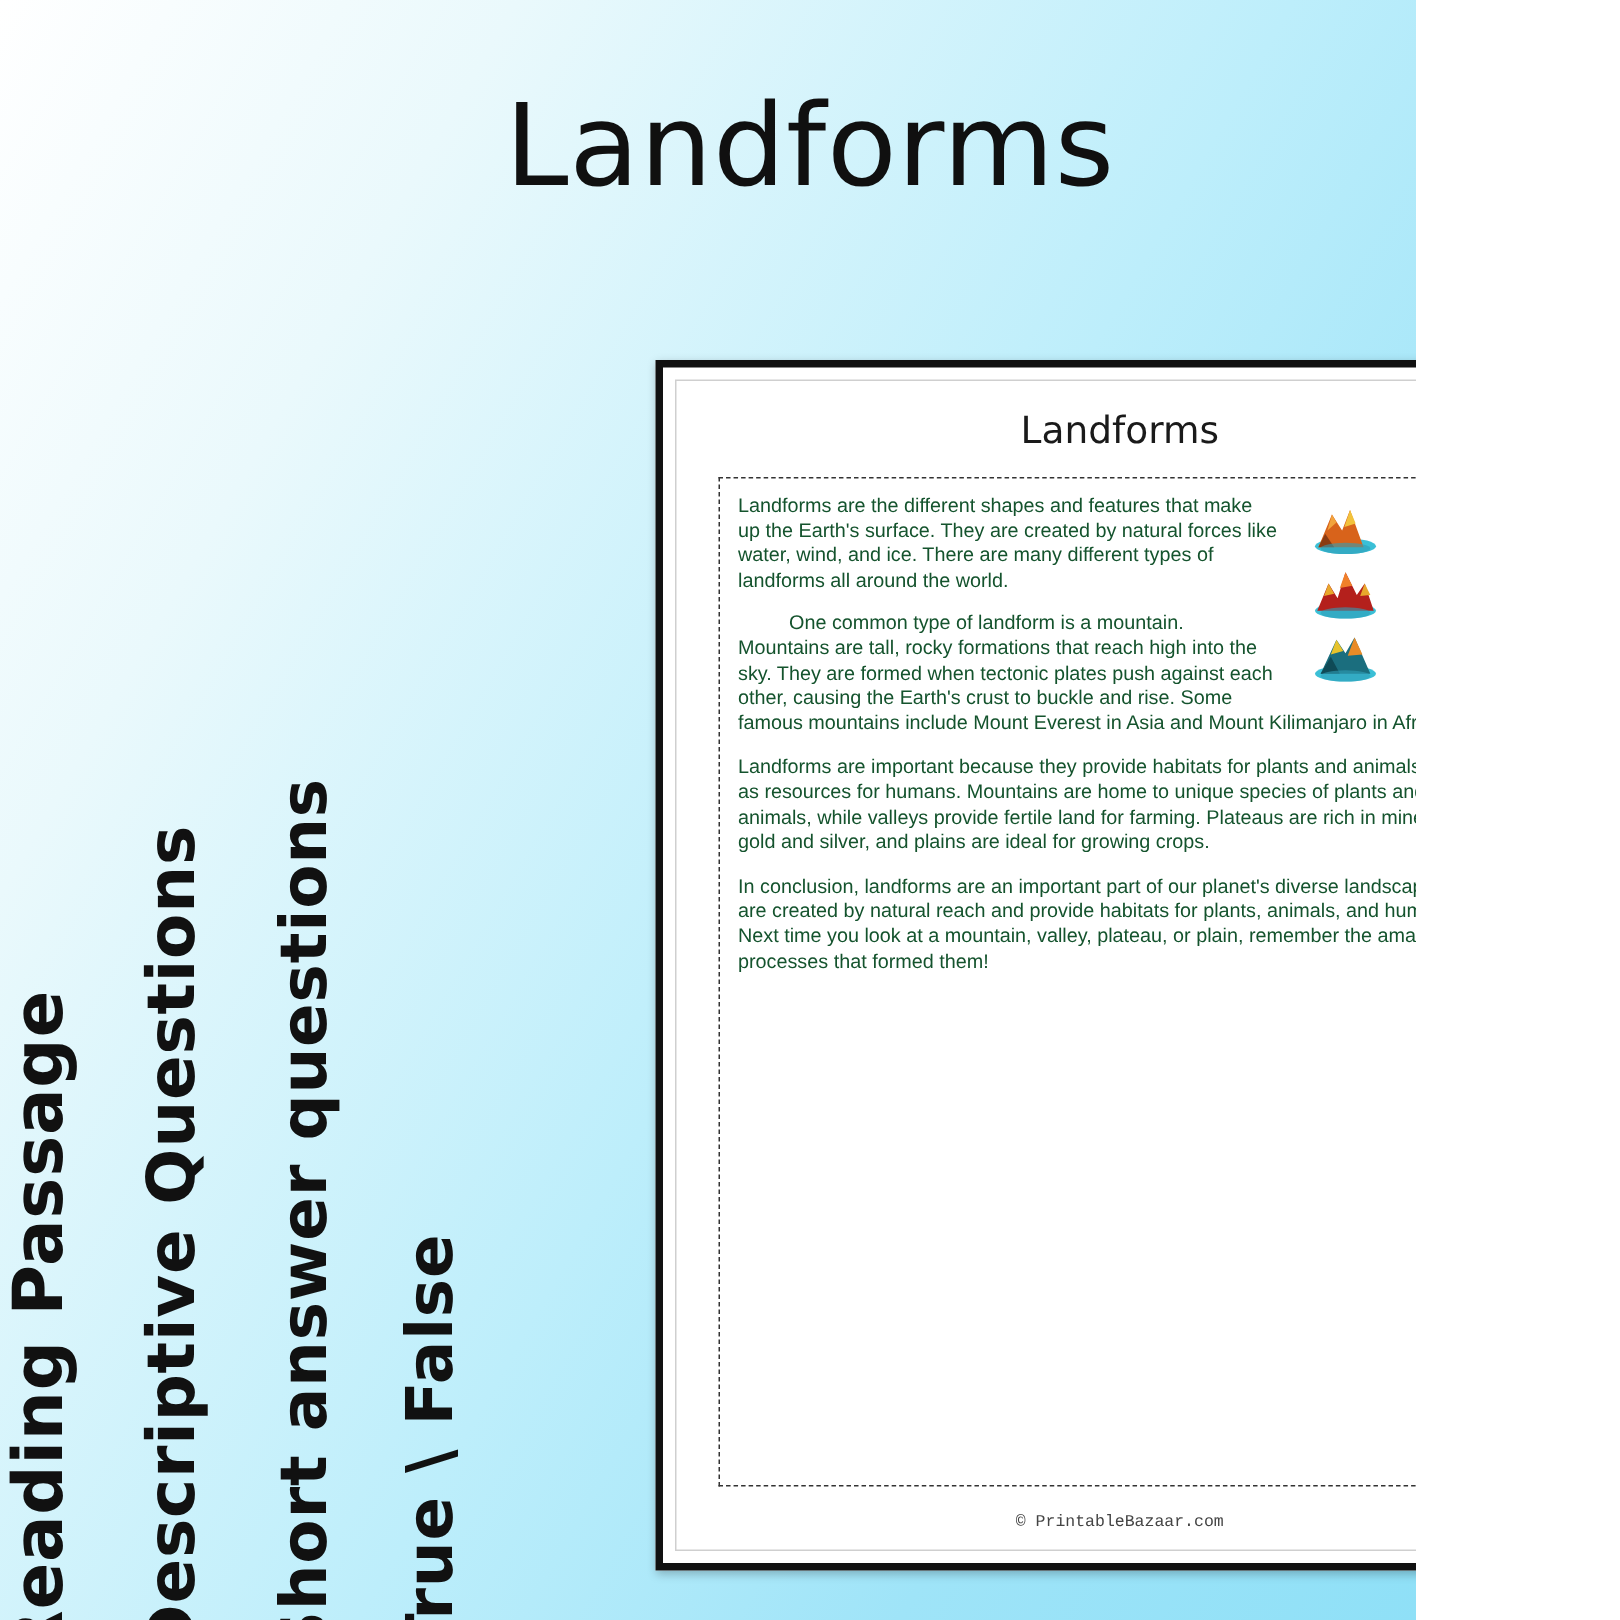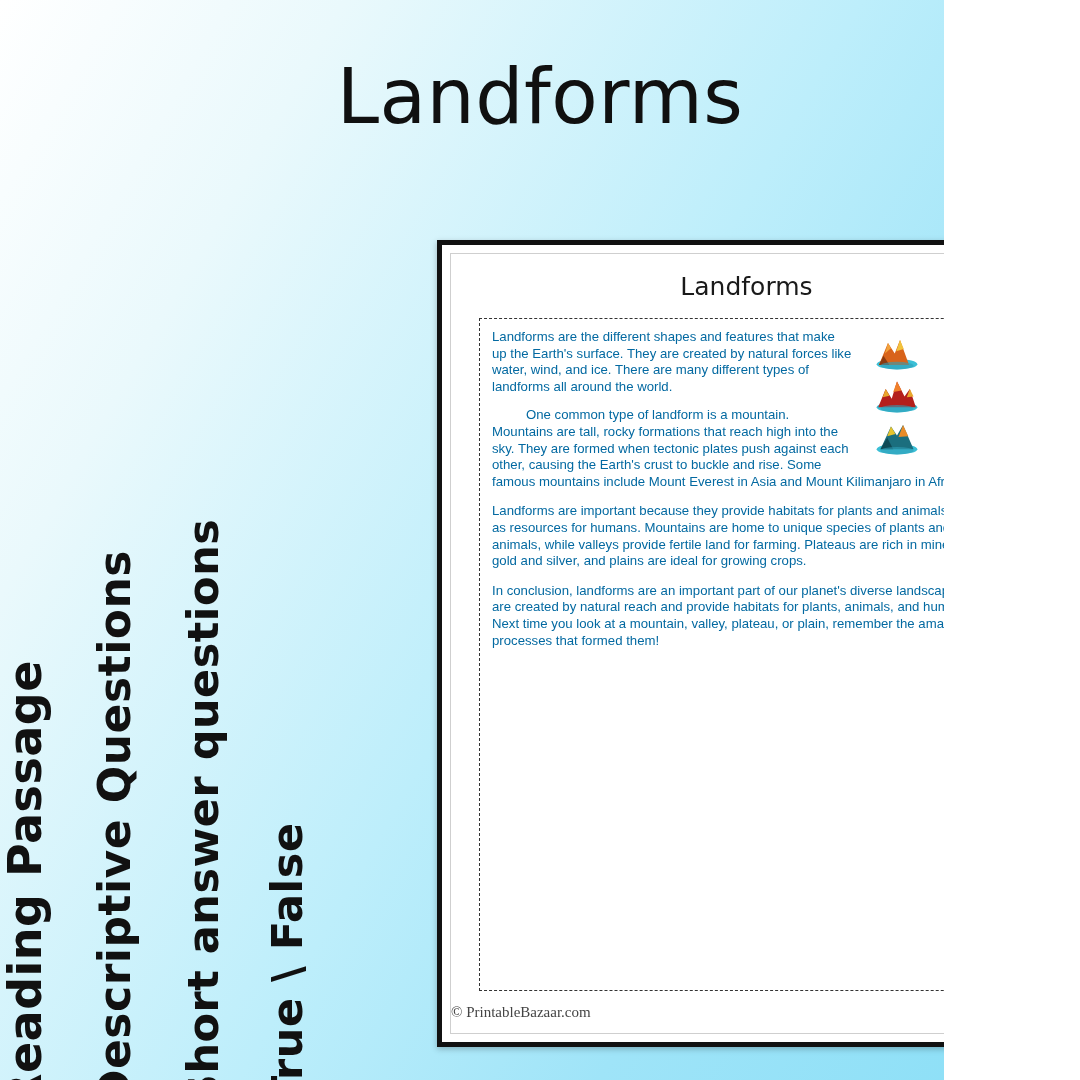--- a/index.html
+++ b/index.html
@@ -88,21 +88,21 @@
     bottom: 42px;
     border: 1.5px dashed #333333;
     box-sizing: border-box;
     padding: 10px 12px 8px 12px;
     overflow: hidden;
   }
   .para {
     font-family: "Liberation Sans", sans-serif;
     font-size: 13.2px;
     line-height: 16.6px;
-    color: #0369a1;
+    color: #14532d;
     margin: 0 0 13px 0;
     text-align: left;
   }
   .para.first {
     margin-bottom: 12px;
   }
   .indent { display: inline-block; width: 34px; }
 
   
   #art-block {
@@ -119,23 +119,23 @@
     position: relative;
     overflow: hidden;
   }
   .art-cell svg { display: block; width: 100%; height: 100%; }
 
   #footer-credit {
     position: absolute;
     left: 0;
     right: 0;
     bottom: 12px;
-    text-align: left;
-    font-family: Liberation Serif, serif;
-    font-size: 15px;
+    text-align: center;
+    font-family: Liberation Mono, monospace;
+    font-size: 11px;
     color: #444444;
   }
 </style>
 </head>
 <body>
 
 <div id="page">
 
   <div id="main-title">Landforms</div>
 

